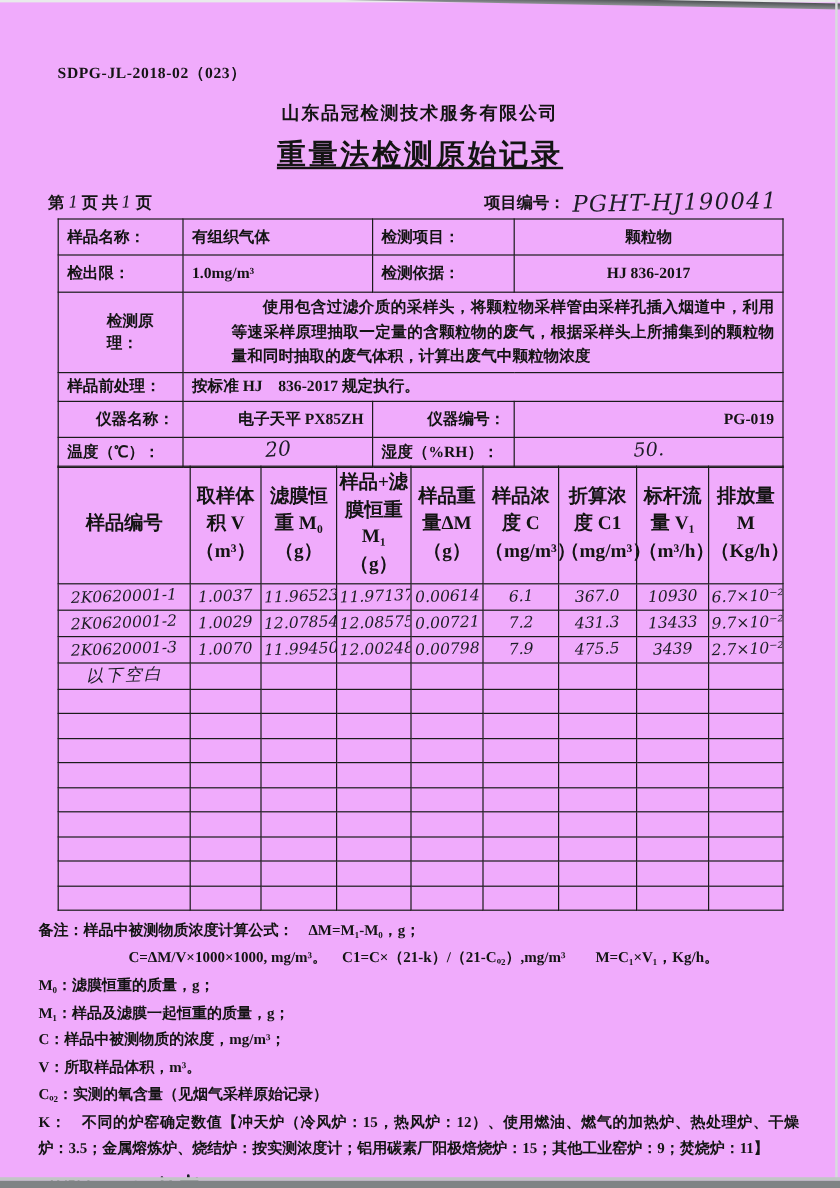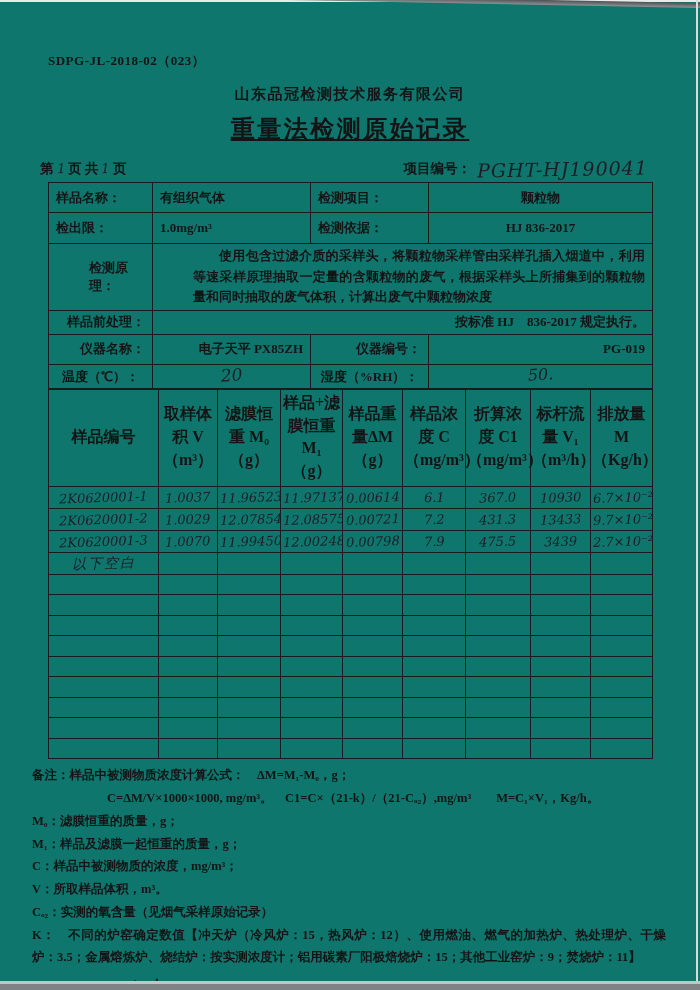--- a/index.html
+++ b/index.html
@@ -1,16 +1,16 @@
 <!DOCTYPE html>
 <html><head>
 <meta charset="utf-8">
 <style>
   html,body{margin:0;padding:0;background:#e8e8e8;}
-  .page{position:relative;width:700px;height:990px;margin:0 auto;background:#0f766e;overflow:hidden;
+  .page{position:relative;width:700px;height:990px;margin:0 auto;background:#f0abfc;overflow:hidden;
         font-family:"Liberation Serif",serif;color:#141414;}
   
   .scan-top-strip{position:absolute;top:3px;right:-4px;width:474px;height:5px;
         background:linear-gradient(to bottom,#4c5052,#8d9193);transform:rotate(1.1deg);transform-origin:right top;}
   .scan-top-edge{position:absolute;top:0;left:0;right:0;height:2px;background:#e9ebeb;}
   .scan-right-edge{position:absolute;top:0;bottom:0;right:2px;width:2px;background:#d8dbdc;}
   .scan-bottom-strip{position:absolute;bottom:0;left:0;right:0;height:6px;background:#7f8385;}
   .scan-bottom-soft{position:absolute;bottom:6px;left:0;right:0;height:3px;background:#c2c5c6;}
 
   .doc-code{margin:52px 0 0 48px;font-size:13px;font-weight:700;letter-spacing:.5px;}
@@ -29,23 +29,23 @@
   table{border-collapse:collapse;table-layout:fixed;}
   .info-table,.data-table{width:604px;margin-left:48px;}
   .info-table td,.data-table th,.data-table td{border:1.7px solid #1b1b1b;}
   .info-table td{font-size:13px;font-weight:700;padding:2px 7px;vertical-align:middle;white-space:pre-wrap;}
   .lbl{text-align:left;}
   .val-c{text-align:center;}
   .row-name td{height:25px;}
   .row-limit td{height:26px;}
   .row-principle td{height:58px;padding-left:40px;}
   .principle-text{text-indent:2em;line-height:1.58;text-align:justify;padding:3px 8px;}
-  .row-pre td{height:19px;text-align:right;}
+  .row-pre td{height:19px;}
   .row-inst td{height:25px;text-align:right;}
-  .row-temp td{height:19px;text-align:center;}
+  .row-temp td{height:19px;}
   .hw-temp{font-size:17px;transform:rotate(-4deg) translateY(-2px);}
   .hw-humid{font-size:16px;transform:rotate(-3deg) translateY(-2px);}
 
   .data-table{margin-top:-1.7px;}
   .data-table th{font-size:16px;font-weight:700;line-height:1.42;padding:3px 1px;vertical-align:middle;}
   .data-table td{height:21px;text-align:center;padding:0 2px;overflow:hidden;}
   .hw-cell{font-size:13px;white-space:nowrap;transform:rotate(-2deg);}
   .hw-blanknote{font-size:14px;letter-spacing:2px;transform:rotate(-2deg);}
   .empty-row td{height:19.5px;}
 

